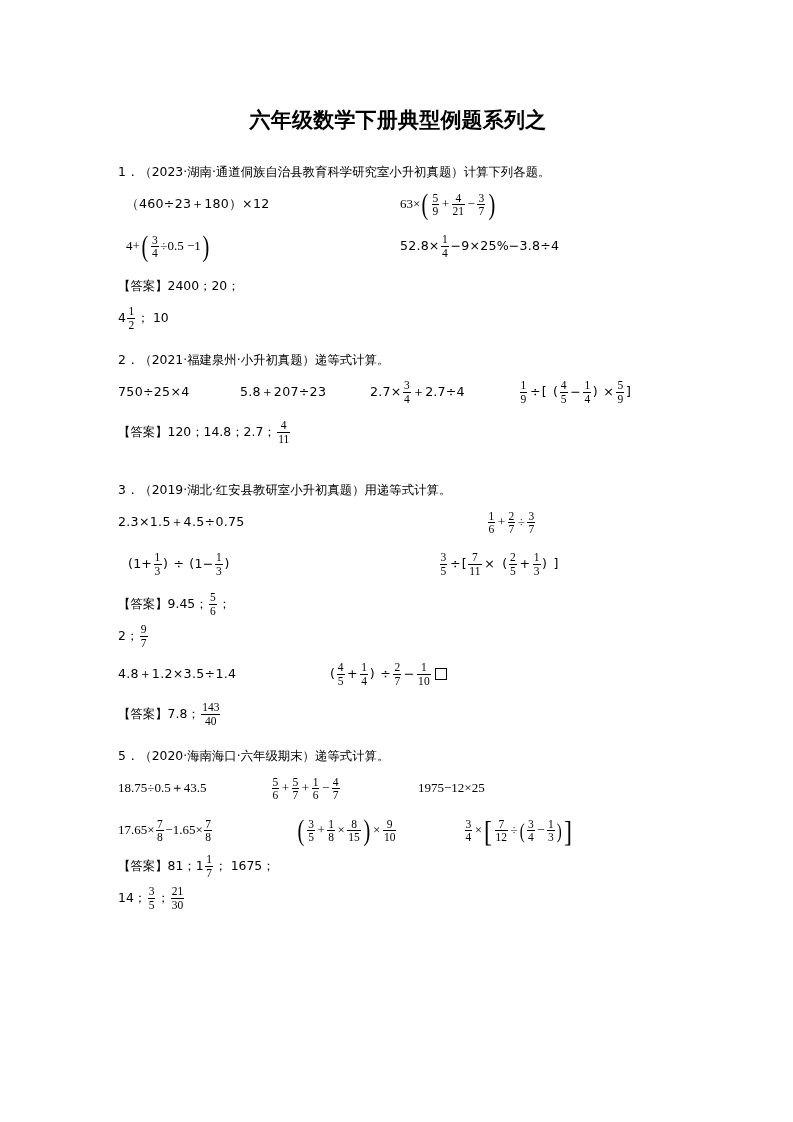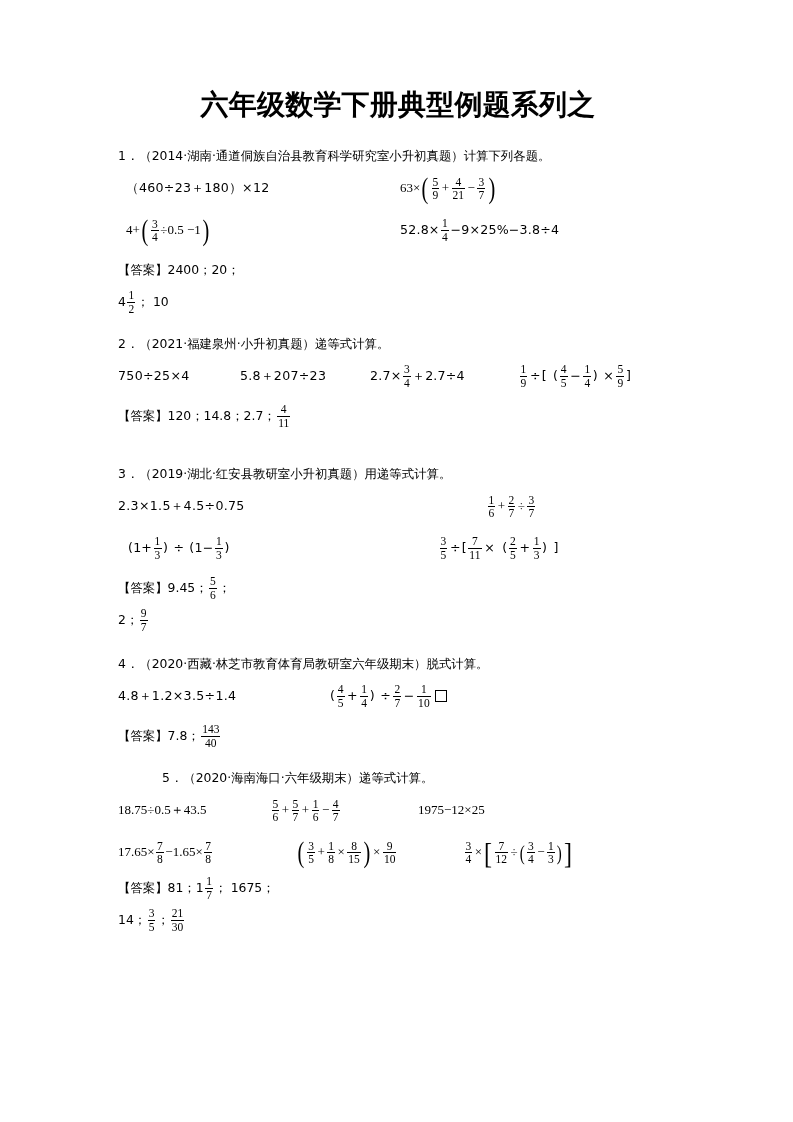--- a/index.html
+++ b/index.html
@@ -35,21 +35,21 @@
     margin-bottom: 26px;
   }
   .title-line {
     font-family: "DejaVu Sans", "Liberation Sans", sans-serif;
     font-weight: bold;
     font-size: 21.5px;
     line-height: 33px;
     letter-spacing: 0.2px;
     white-space: nowrap;
   }
-  .title-line-1 { font-size: 28px; }
+  .title-line-1 { font-size: 21px; margin-top: 16px; }
   .title-line-2 { font-size: 21.5px; }
 
   
   .q-head {
     font-family: "DejaVu Sans", "Liberation Sans", sans-serif;
     font-size: 12.4px;
     line-height: 18px;
     white-space: nowrap;
     margin-top: 16px;
     margin-bottom: 4px;
@@ -169,21 +169,21 @@
 <body>
 
 <div class="page">
  <div class="content">
 
   <div class="title-block">
     <div class="title-line title-line-1">六年级数学下册典型例题系列之</div>
   </div>
 
   <div class="q-head">
-    <span class="num">1．</span><span>（2014·湖南·通道侗族自治县教育科学研究室小升初真题）</span><span>计算下列各题。</span>
+    <span class="num">1．</span><span>（2023·湖南·通道侗族自治县教育科学研究室小升初真题）</span><span>计算下列各题。</span>
   </div>
 
   <div class="expr-row">
     <div class="expr plain" style="left:8px;">（460÷23＋180）×12</div>
     <div class="expr serifsmall" style="left:282px;">
       <span>63×</span><span class="bigparen">(</span><span class="frac"><span class="num">5</span><span class="den">9</span></span><span class="op">+</span><span class="frac"><span class="num">4</span><span class="den">21</span></span><span class="op">−</span><span class="frac"><span class="num">3</span><span class="den">7</span></span><span class="bigparen">)</span>
     </div>
   </div>
 
   <div class="expr-row">
@@ -241,36 +241,33 @@
     </div>
   </div>
 
   <div class="ans">
     <span class="lbl">【答案】</span><span>9.45；</span><span class="frac"><span class="num">5</span><span class="den">6</span></span><span>；</span>
   </div>
   <div class="ans-2">
     <span>2；</span><span class="frac"><span class="num">9</span><span class="den">7</span></span>
   </div>
 
-  <div class="q-head" style="margin-top:18px;">
-    <span class="num">4．</span><span>（2020·西藏·林芝市教育体育局教研室六年级期末）</span><span>脱式计算。</span>
-  </div>
 
   <div class="expr-row">
     <div class="expr plain" style="left:0px;">4.8＋1.2×3.5÷1.4</div>
     <div class="expr mixed" style="left:212px;">
       <span>(</span><span class="frac"><span class="num">4</span><span class="den">5</span></span><span class="op">+</span><span class="frac"><span class="num">1</span><span class="den">4</span></span><span>)</span><span class="op"> ÷</span><span class="frac"><span class="num">2</span><span class="den">7</span></span><span class="op">−</span><span class="frac"><span class="num">1</span><span class="den">10</span></span><span class="emptybox"></span>
     </div>
   </div>
 
   <div class="ans">
     <span class="lbl">【答案】</span><span>7.8；</span><span class="frac"><span class="num">143</span><span class="den">40</span></span>
   </div>
 
-  <div class="q-head" style="margin-top:18px;margin-left:44px;">
+  <div class="q-head" style="margin-top:18px;">
     <span class="num">5．</span><span>（2020·海南海口·六年级期末）</span><span>递等式计算。</span>
   </div>
 
   <div class="expr-row">
     <div class="expr serifsmall" style="left:0px;">18.75÷0.5＋43.5</div>
     <div class="expr serifsmall" style="left:152px;">
       <span class="frac"><span class="num">5</span><span class="den">6</span></span><span class="op">+</span><span class="frac"><span class="num">5</span><span class="den">7</span></span><span class="op">+</span><span class="frac"><span class="num">1</span><span class="den">6</span></span><span class="op">−</span><span class="frac"><span class="num">4</span><span class="den">7</span></span>
     </div>
     <div class="expr serifsmall" style="left:300px;">1975−12×25</div>
   </div>

